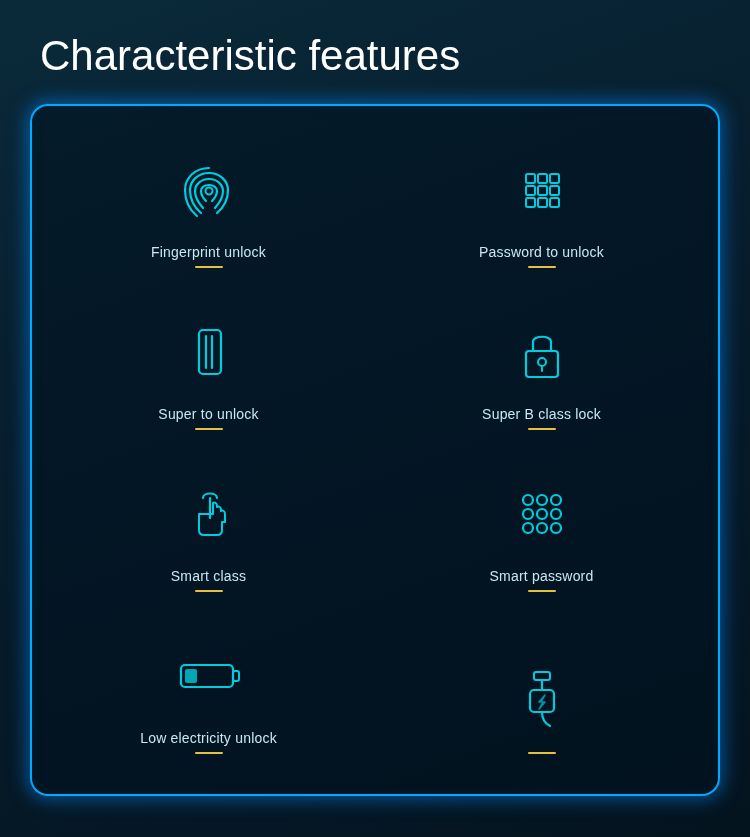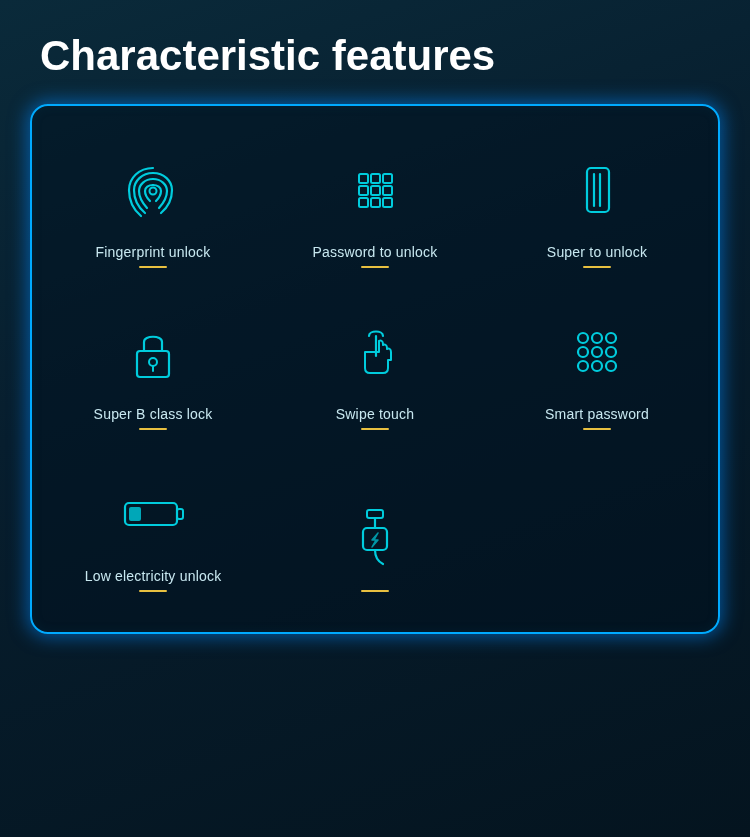--- a/index.html
+++ b/index.html
@@ -9,36 +9,36 @@
       height: 837px;
       background: linear-gradient(160deg, #0a2a3a 0%, #071e2e 40%, #04141f 100%);
       font-family: Arial, sans-serif;
       overflow: hidden;
       position: relative;
     }
 
     .page-title {
       color: #ffffff;
       font-size: 42px;
-      font-weight: 700;
+      font-weight: 400;
       padding: 32px 20px 24px 40px;
     }
 
     .features-box {
       margin: 0 30px;
       border: 2px solid #00aaff;
       border-radius: 18px;
       box-shadow: 0 0 18px 3px #0088ff88, inset 0 0 10px 1px #003a5533;
       background: rgba(0, 15, 30, 0.5);
       padding: 20px 10px 20px 10px;
     }
 
     .features-grid {
       display: grid;
-      grid-template-columns: 1fr 1fr 1fr;
+      grid-template-columns: 1fr 1fr;
       grid-template-rows: repeat(3, auto);
       gap: 0;
     }
 
     .feature-cell {
       display: flex;
       flex-direction: column;
       align-items: center;
       justify-content: flex-end;
       padding: 24px 10px 20px 10px;
@@ -155,21 +155,21 @@
       <div class="icon-area">
         <svg width="72" height="72" viewBox="0 0 72 72">
 
           <path d="M30 20 C30 14 44 14 44 20" stroke="#00ccdd" stroke-width="2.2" fill="none"></path>
 
           <line x1="37" y1="20" x2="37" y2="40" stroke="#00ccdd" stroke-width="2.2"></line>
 
           <path d="M26 36 L26 52 C26 55 28 57 31 57 L44 57 C47 57 49 55 49 52 L49 44 L52 44 L52 36 C52 33 50 32 48 33 L48 32 C48 29 46 28 44 29 L44 28 C44 25 42 24 40 25 L40 36 Z" stroke="#00ccdd" stroke-width="2" fill="none"></path>
         </svg>
       </div>
-      <span class="feature-label">Swipe touch</span>
+      <span class="feature-label">Smart class</span>
       <div class="feature-underline"></div>
     </div>
 
     <div class="feature-cell">
       <div class="icon-area">
         <svg width="72" height="60" viewBox="0 0 72 60">
 
           <circle cx="22" cy="16" r="5" stroke="#00ccdd" stroke-width="2.2" fill="none"></circle>
           <circle cx="36" cy="16" r="5" stroke="#00ccdd" stroke-width="2.2" fill="none"></circle>
           <circle cx="50" cy="16" r="5" stroke="#00ccdd" stroke-width="2.2" fill="none"></circle>

